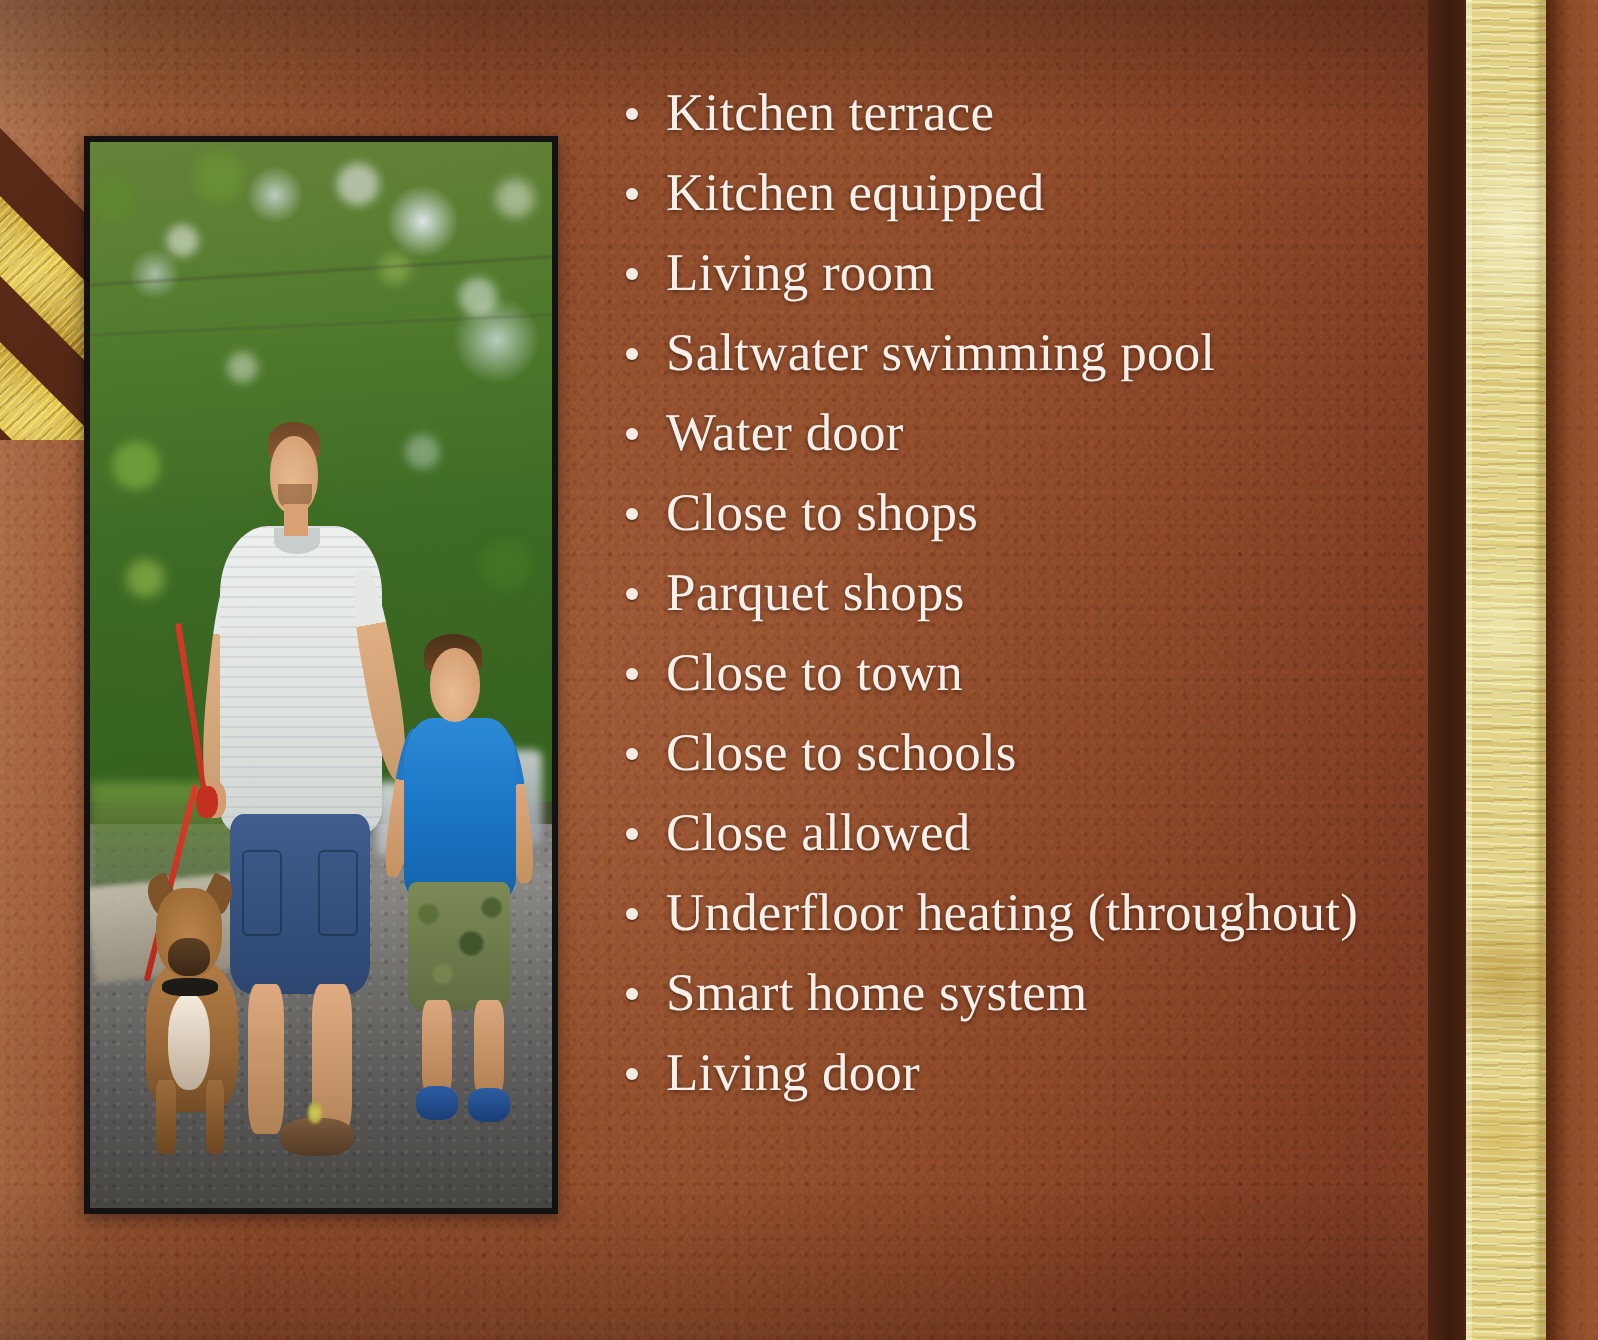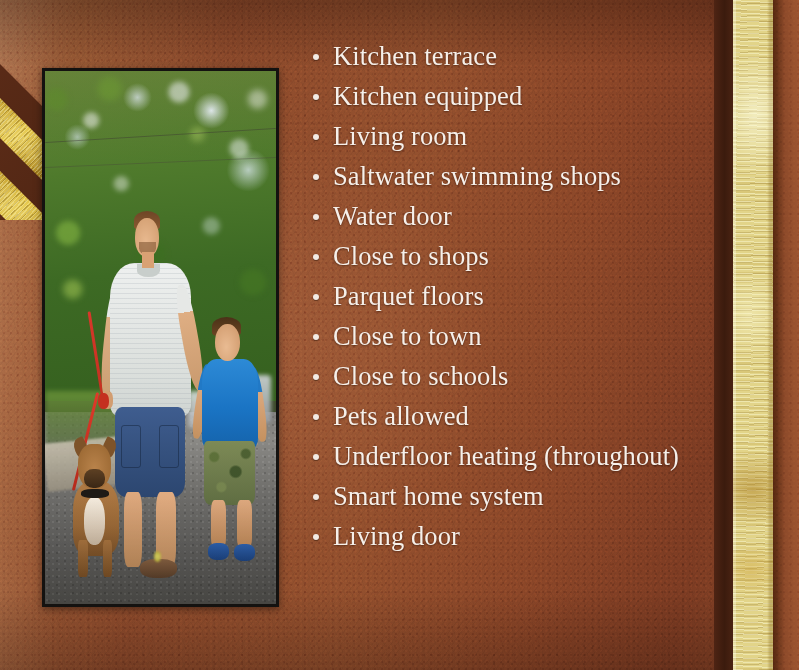--- a/index.html
+++ b/index.html
@@ -381,25 +381,25 @@
       <div class="ball"></div>
 
       <div class="photo-shade"></div>
     </div>
   </div>
 
   <ul class="bullets">
     <li><span>Kitchen terrace</span></li>
     <li><span>Kitchen equipped</span></li>
     <li><span>Living room</span></li>
-    <li><span>Saltwater swimming shops</span></li>
+    <li><span>Saltwater swimming pool</span></li>
     <li><span>Water door</span></li>
     <li><span>Close to shops</span></li>
-    <li><span>Parquet floors</span></li>
+    <li><span>Parquet shops</span></li>
     <li><span>Close to town</span></li>
     <li><span>Close to schools</span></li>
-    <li><span>Pets allowed</span></li>
+    <li><span>Close allowed</span></li>
     <li><span>Underfloor heating (throughout)</span></li>
     <li><span>Smart home system</span></li>
     <li><span>Living door</span></li>
   </ul>
 
 </div>
 
 </body></html>

